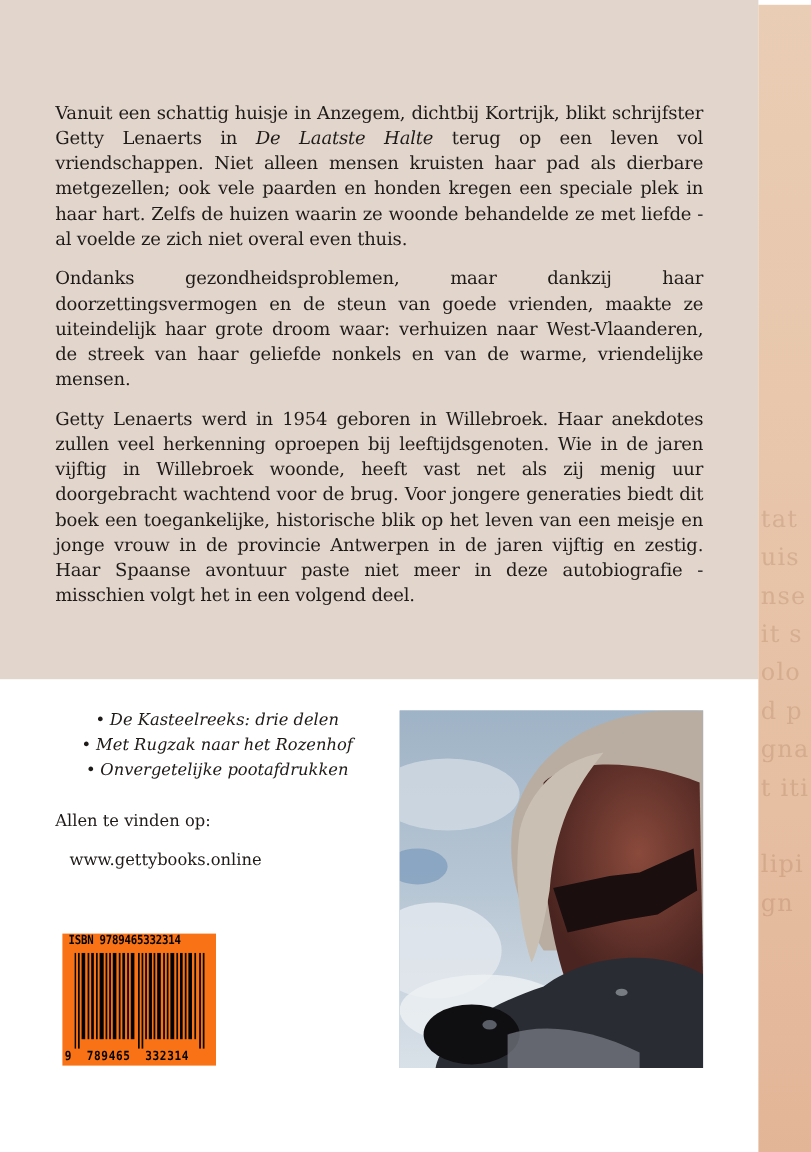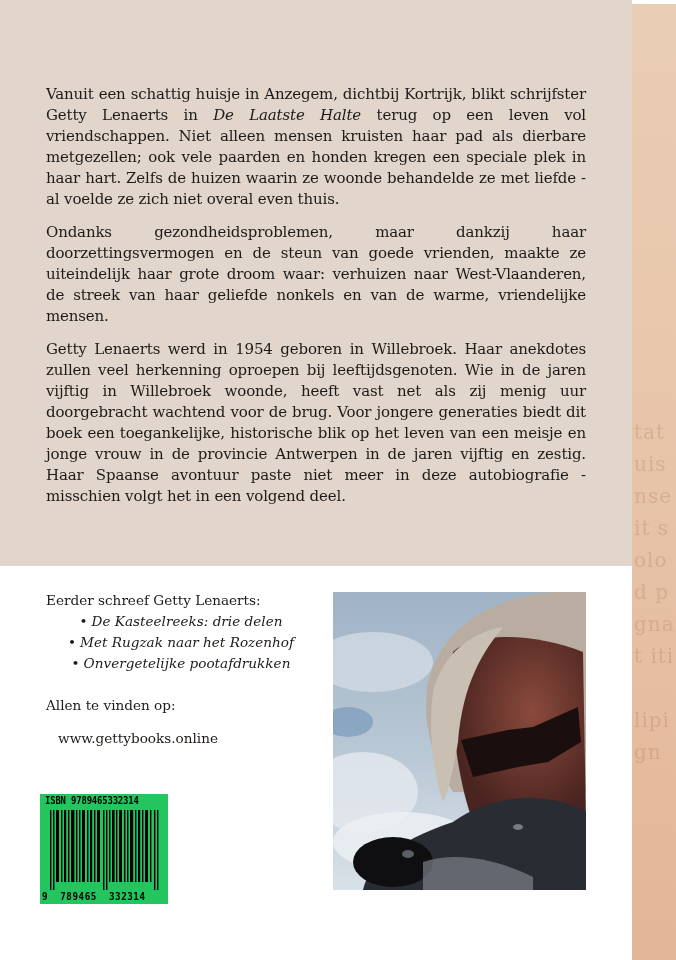--- a/index.html
+++ b/index.html
@@ -35,23 +35,22 @@
       position: absolute; left: 46px; top: 590px; width: 270px;
       font-size: 13.6px; line-height: 21px;
     }
     .bottom-left .heading { margin: 0; }
     .books { list-style: none; margin: 0; padding: 0; }
     .books li { font-style: italic; margin: 0; text-align: center; }
     .books li .bullet { font-style: normal; margin-right: 4px; }
     .find { margin: 21px 0 0 0; }
     .url { margin: 12px; }
     .barcode {
-      position: absolute; left: 40px; top: 778px; width: 128px; height: 110px;
-      background: #22c55e;
-      margin-top: 16px;
+      position: absolute; left: 52px; top: 778px; width: 128px; height: 110px;
+      background: #f97316;
     }
     .isbn-top {
       position: absolute; left: 5px; top: 0; font-family: "DejaVu Sans Mono", monospace;
       font-size: 10.5px; letter-spacing: -0.2px; color: #000; font-weight: bold; transform: scaleX(0.85); transform-origin: left;
     }
     .bars { position: absolute; left: 10px; top: 16px; width: 110px; height: 80px; }
     .isbn-bottom {
       position: absolute; left: 2px; top: 96px; font-family: "DejaVu Sans Mono", monospace;
       font-size: 10.5px; color: #000; font-weight: bold; white-space: pre; letter-spacing: 0.6px; transform: scaleX(0.88); transform-origin: left;
     }
@@ -82,21 +81,20 @@
 gn</div>
   </div>
 
   <div class="blurb">
     <p><span>Vanuit een schattig huisje in Anzegem, dichtbij Kortrijk, blikt schrijfster Getty Lenaerts in </span><em>De Laatste Halte</em><span> terug op een leven vol vriendschappen. Niet alleen mensen kruisten haar pad als dierbare metgezellen; ook vele paarden en honden kregen een speciale plek in haar hart. Zelfs de huizen waarin ze woonde behandelde ze met liefde - al voelde ze zich niet overal even thuis.</span></p>
     <p>Ondanks gezondheidsproblemen, maar dankzij haar doorzettingsvermogen en de steun van goede vrienden, maakte ze uiteindelijk haar grote droom waar: verhuizen naar West-Vlaanderen, de streek van haar geliefde nonkels en van de warme, vriendelijke mensen.</p>
     <p>Getty Lenaerts werd in 1954 geboren in Willebroek. Haar anekdotes zullen veel herkenning oproepen bij leeftijdsgenoten. Wie in de jaren vijftig in Willebroek woonde, heeft vast net als zij menig uur doorgebracht wach­tend voor de brug. Voor jongere generaties biedt dit boek een toegankelijke, historische blik op het leven van een meisje en jonge vrouw in de provincie Antwerpen in de jaren vijftig en zestig. Haar Spaanse avontuur paste niet meer in deze autobiografie - misschien volgt het in een volgend deel.</p>
   </div>
 
   <div class="bottom-left">
-    <p class="heading">Eerder schreef Getty Lenaerts:</p>
     <ul class="books">
       <li><span class="bullet">•</span><span>De Kasteelreeks: drie delen</span></li>
       <li><span class="bullet">•</span><span>Met Rugzak naar het Rozenhof</span></li>
       <li><span class="bullet">•</span><span>Onvergetelijke pootafdrukken</span></li>
     </ul>
     <p class="find">Allen te vinden op:</p>
     <p class="url">www.gettybooks.online</p>
   </div>
 
   <div class="barcode">

